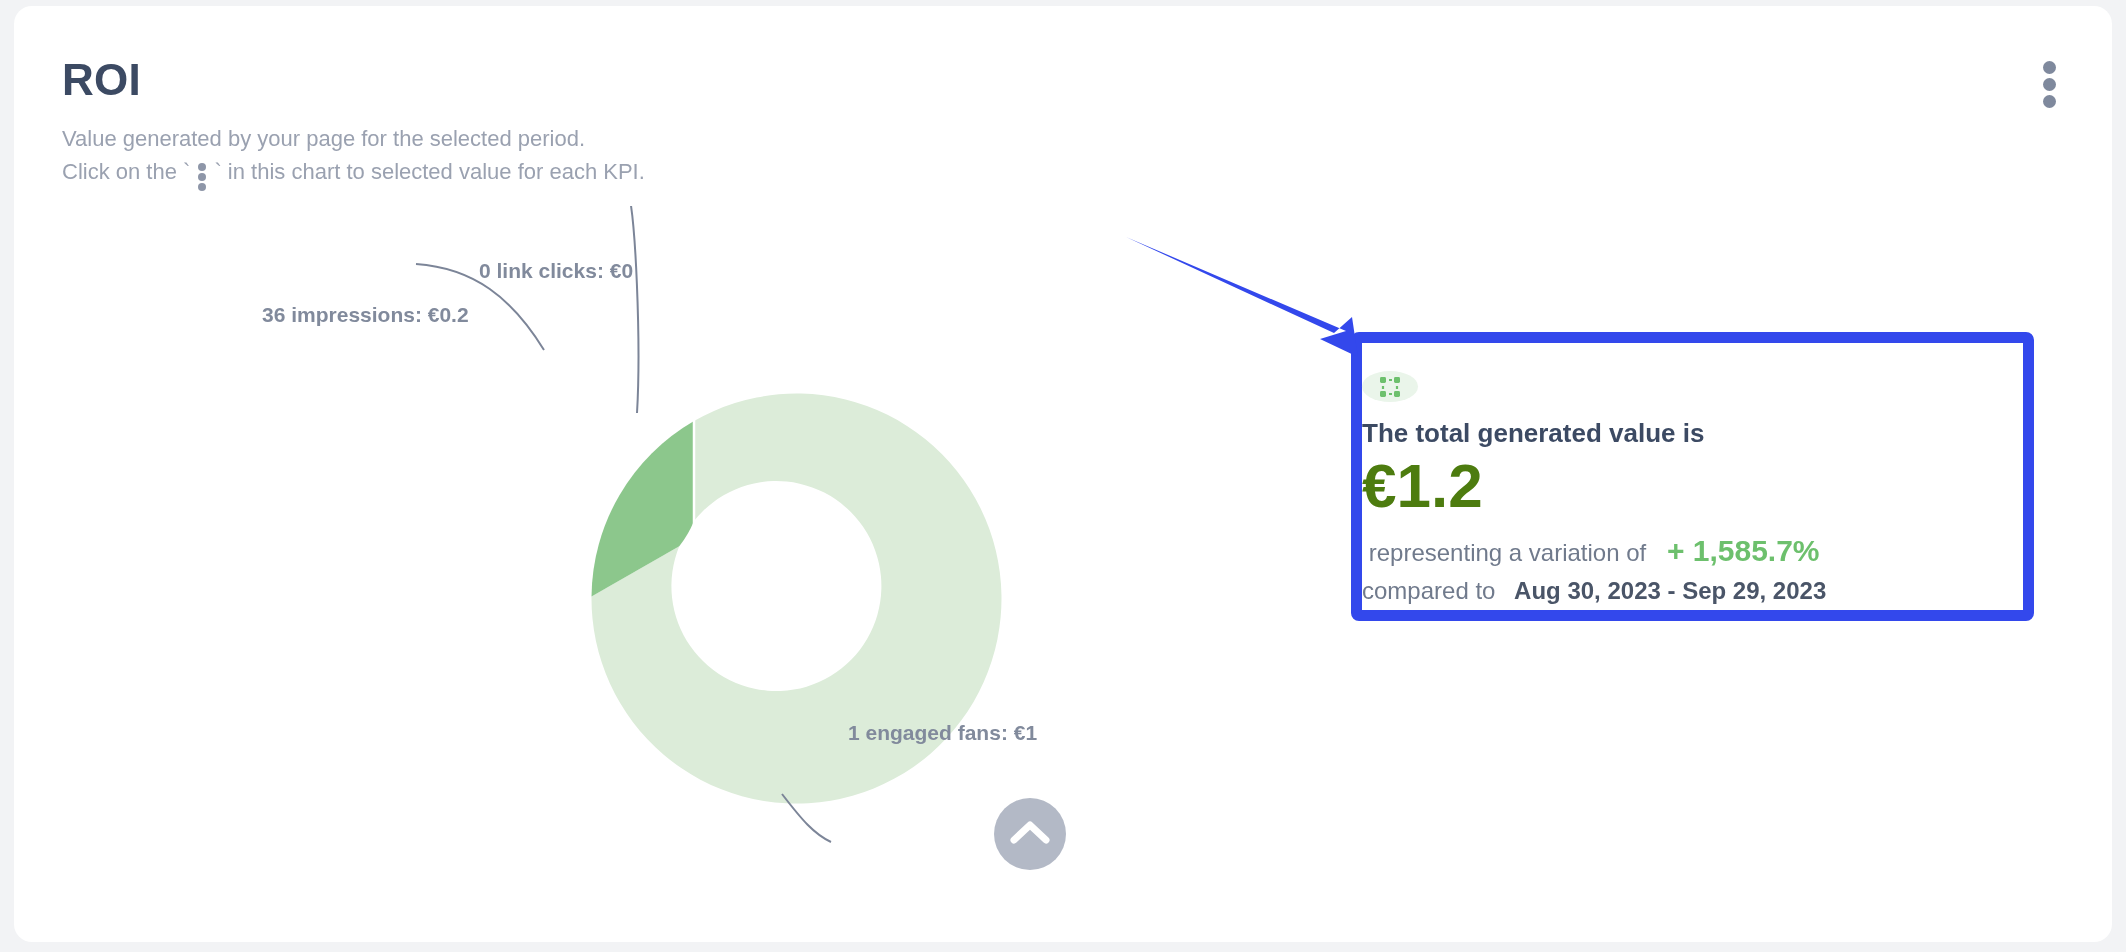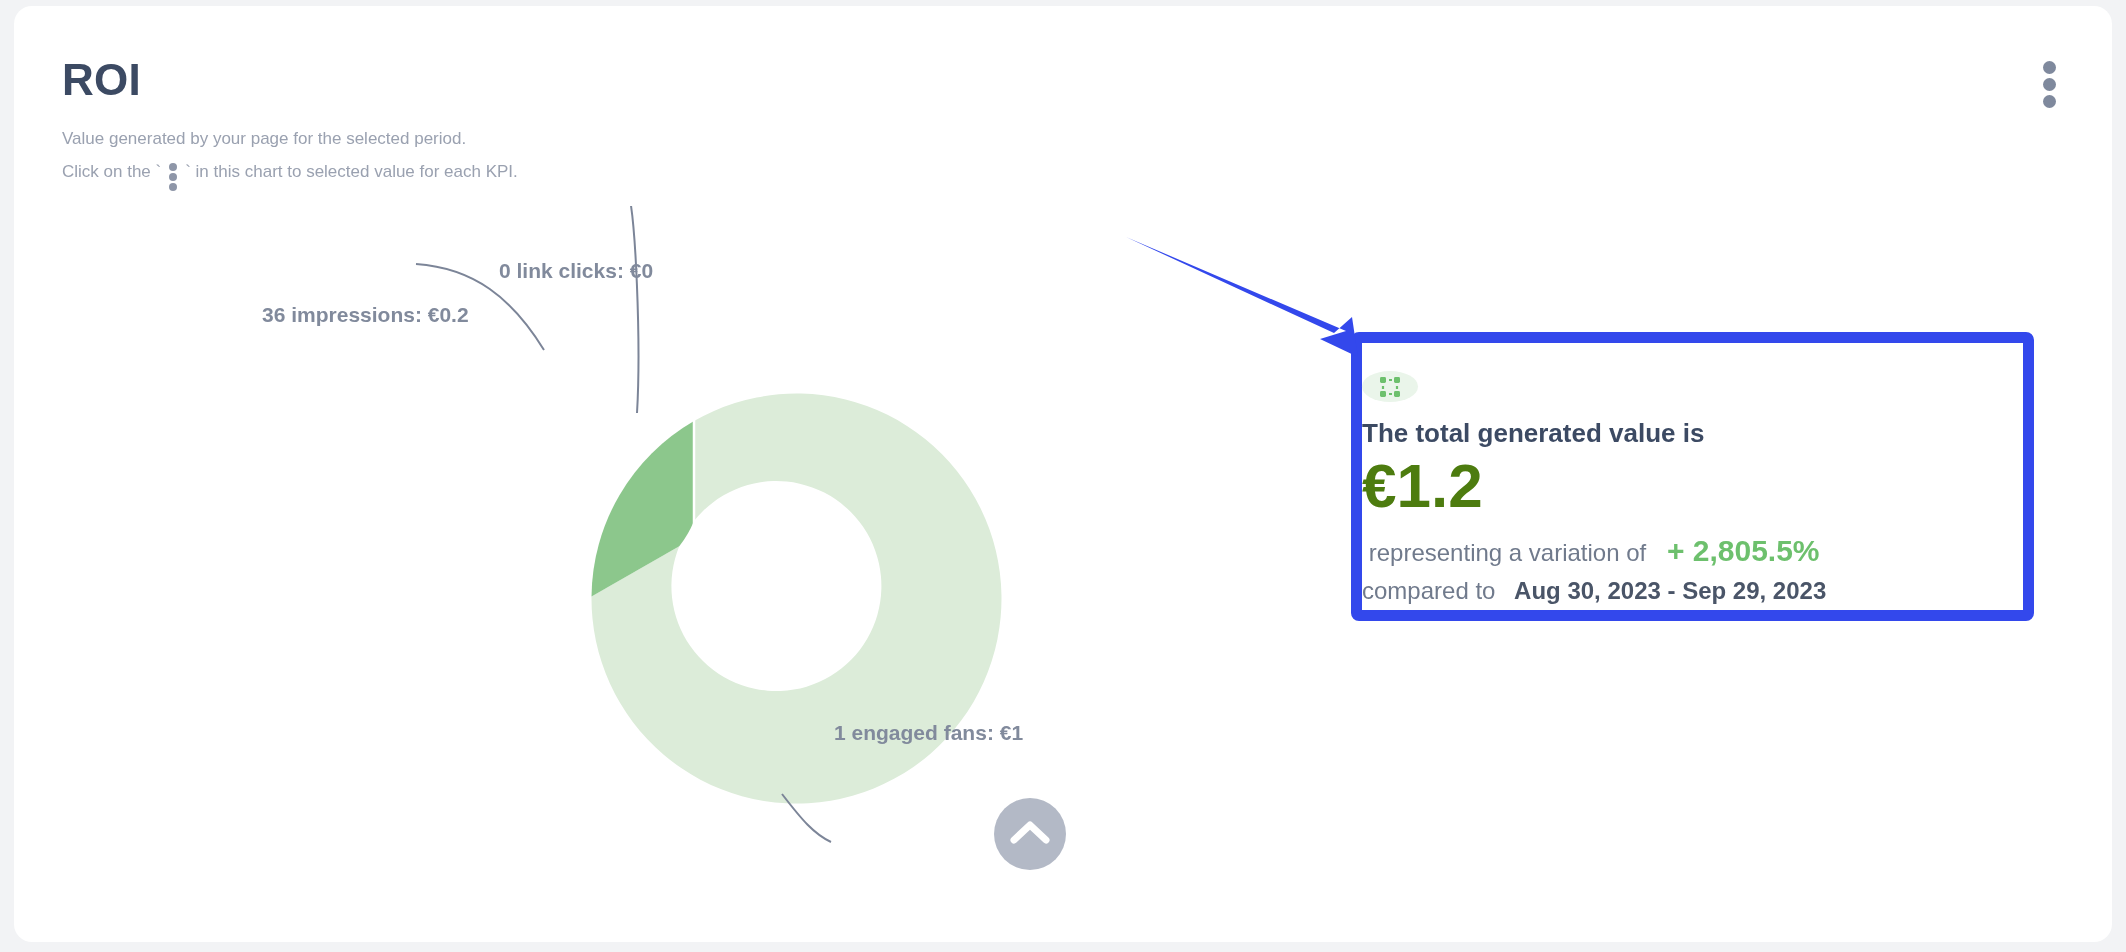--- a/index.html
+++ b/index.html
@@ -21,21 +21,21 @@
   }
 
   
   .hdr-title {
     position: absolute; left: 48px; top: 52px;
     font-size: 44px; font-weight: 700; letter-spacing: .2px;
     color: #3c4a63; line-height: 1;
   }
   .hdr-sub {
     position: absolute; left: 48px; top: 116px;
-    font-size: 17px; line-height: 33px; color: #9aa1b0;
+    font-size: 22px; line-height: 33px; color: #9aa1b0;
     white-space: nowrap;
   }
   .hdr-sub .inline-dots {
     display: inline-block; vertical-align: middle;
     width: 16px; height: 26px; position: relative; margin: 0 4px;
   }
   .hdr-sub .inline-dots i {
     position: absolute; left: 4px; width: 8px; height: 8px;
     border-radius: 50%; background: #8e96a8;
   }
@@ -57,23 +57,23 @@
 
   
   .chart-wrap { position: absolute; left: 330px; top: 200px; width: 720px; height: 700px; }
   .chart-svg { position: absolute; left: 0; top: 0; }
 
   .slice-label {
     position: absolute;
     font-size: 21px; font-weight: 700; color: #818a9c;
     white-space: nowrap;
   }
-  .lbl-clicks      { left: 135px; top: 53px; margin-left: 20px; }
+  .lbl-clicks      { left: 135px; top: 53px; }
   .lbl-impressions { left: -82px; top: 97px; }
-  .lbl-fans        { left: 490px; top: 515px; text-align: right; }
+  .lbl-fans        { left: 504px; top: 515px; text-align: right; }
 
   
   .scroll-top {
     position: absolute; left: 980px; top: 792px;
     width: 72px; height: 72px; border-radius: 50%;
     background: #b3b9c6; cursor: pointer;
   }
   .scroll-top svg { position: absolute; left: 16px; top: 20px; }
 
   
@@ -189,21 +189,21 @@
           </svg>
         </div>
 
         <div class="kpi-headline">The total generated value is</div>
 
         <div class="kpi-value">€1.2</div>
 
         <div class="kpi-foot">
           <div>
             <span>representing a variation of</span>
-            <span class="pct">+ 2,805.5%</span>
+            <span class="pct">+ 1,585.7%</span>
           </div>
           <div>
             <span>compared to</span>
             <span class="range">Aug 30, 2023 - Sep 29, 2023</span>
           </div>
         </div>
       </div>
     </div>
 
     <svg class="annot-arrow" width="310" height="140" viewBox="0 0 310 140">

